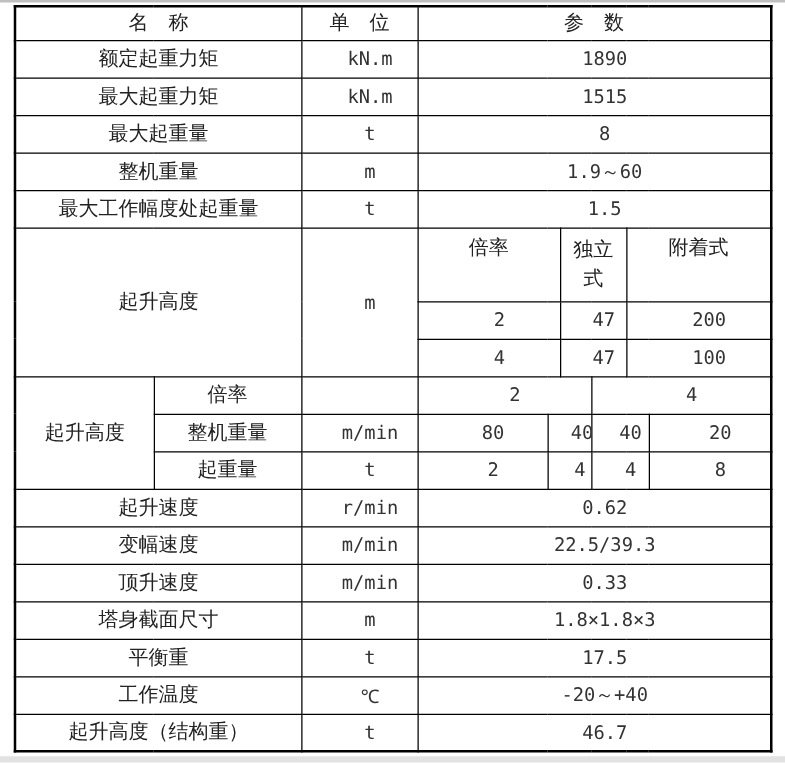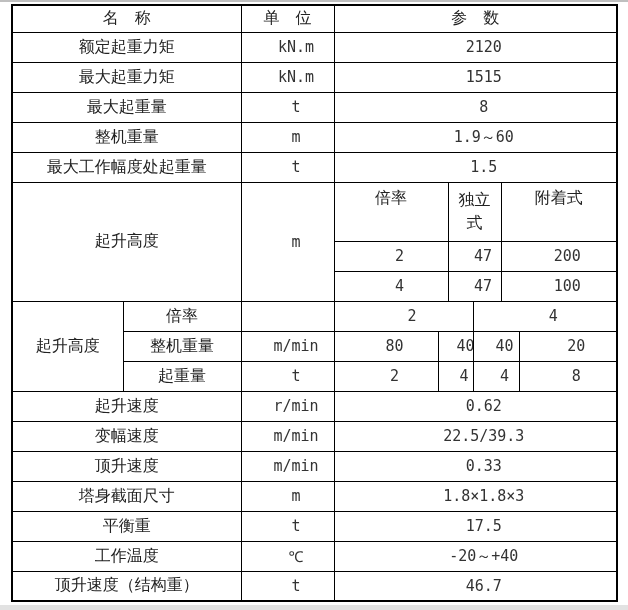--- a/index.html
+++ b/index.html
@@ -54,21 +54,21 @@
     <tbody>
         <tr style="height:27px">
       <td colspan="2" class="zh">名　称</td>
       <td class="zh">单　位</td>
       <td colspan="6" class="zh">参　数</td>
     </tr>
 
     <tr style="height:30px">
       <td colspan="2" class="zh">额定起重力矩</td>
       <td class="val">kN.m</td>
-      <td colspan="6" class="val">2120</td>
+      <td colspan="6" class="val">1890</td>
     </tr>
     <tr style="height:30px">
       <td colspan="2" class="zh">最大起重力矩</td>
       <td class="val">kN.m</td>
       <td colspan="6" class="val">1515</td>
     </tr>
     <tr style="height:30px">
       <td colspan="2" class="zh">最大起重量</td>
       <td class="val">t</td>
       <td colspan="6" class="val">8</td>
@@ -150,21 +150,21 @@
       <td colspan="2" class="zh">平衡重</td>
       <td class="val">t</td>
       <td colspan="6" class="val">17.5</td>
     </tr>
     <tr style="height:30px">
       <td colspan="2" class="zh">工作温度</td>
       <td class="val">℃</td>
       <td colspan="6" class="val">-20～+40</td>
     </tr>
     <tr style="height:30px">
-      <td colspan="2" class="zh">顶升速度（结构重）</td>
+      <td colspan="2" class="zh">起升高度（结构重）</td>
       <td class="val">t</td>
       <td colspan="6" class="val">46.7</td>
     </tr>
   </tbody>
     </table>
 
   <div class="edge-bottom"></div>
 </div>
 
 </body></html>

